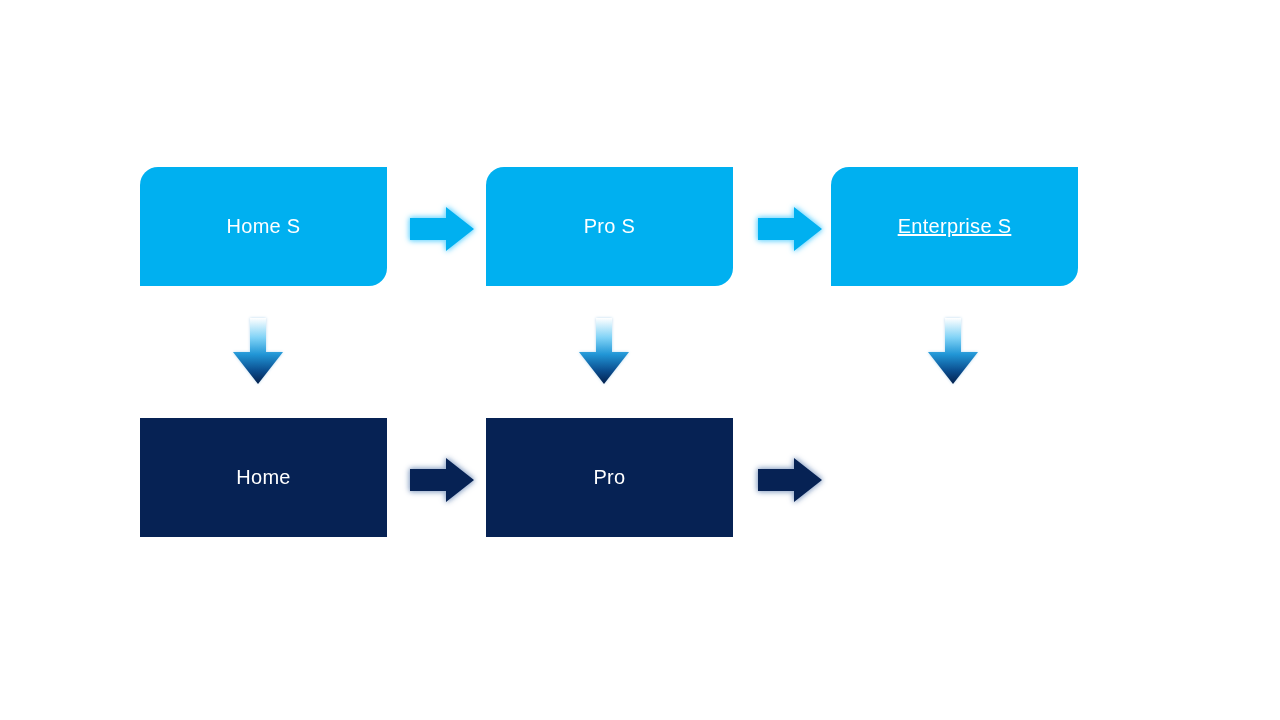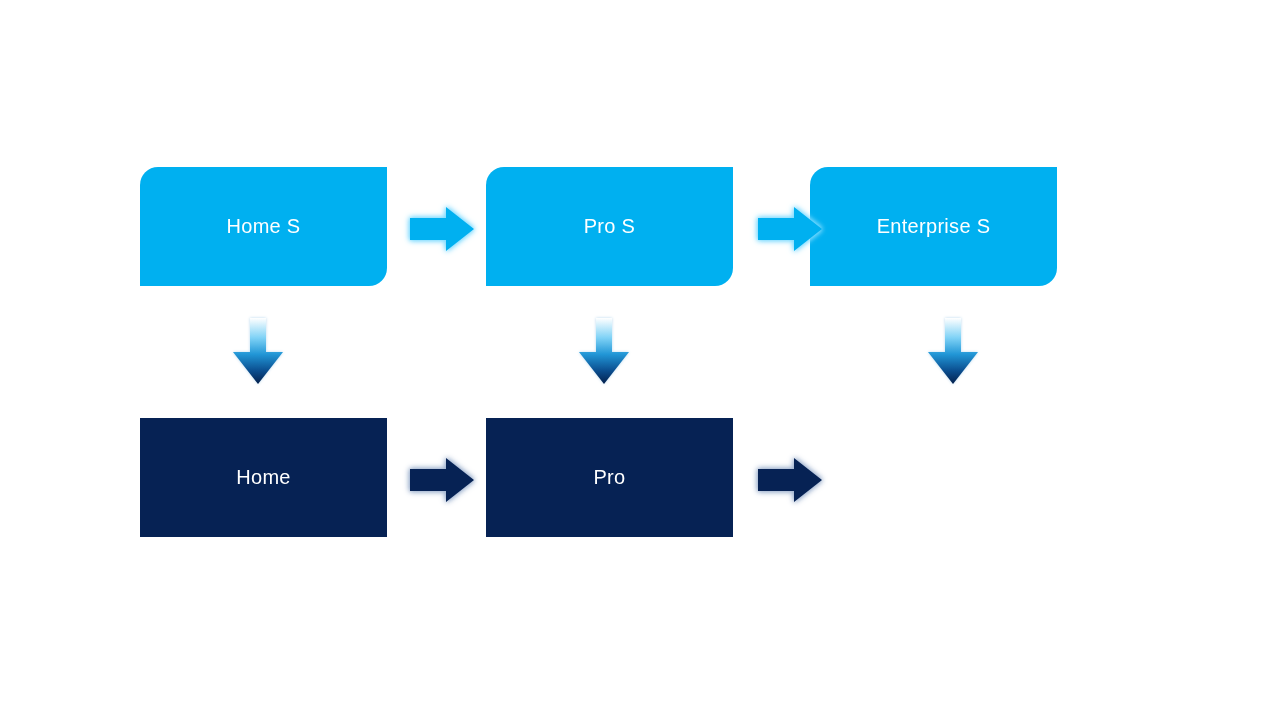--- a/index.html
+++ b/index.html
@@ -31,21 +31,21 @@
     border-radius: 18px 0 18px 0;
   }
   .box.bottom-row {
     background: var(--dark-navy, #062254);
     border-radius: 0;
   }
   .row-top    { top: 167px; }
   .row-bottom { top: 418px; }
   .col-0 { left: 140px; }
   .col-1 { left: 486px; }
-  .col-2 { left: 810px; }
+  .col-2 { left: 831px; text-decoration: underline; }
 
   .arrow { position: absolute; }
 
   .right-arrow { width: 64px; height: 44px; }
   .right-arrow svg { display: block; width: 100%; height: 100%; }
   .right-arrow.level-top  { top: 207px; }
   .right-arrow.level-bottom { top: 458px; }
   .right-arrow.gap-0 { left: 410px; }
   .right-arrow.gap-1 { left: 758px; }
   .right-arrow.level-top svg {

